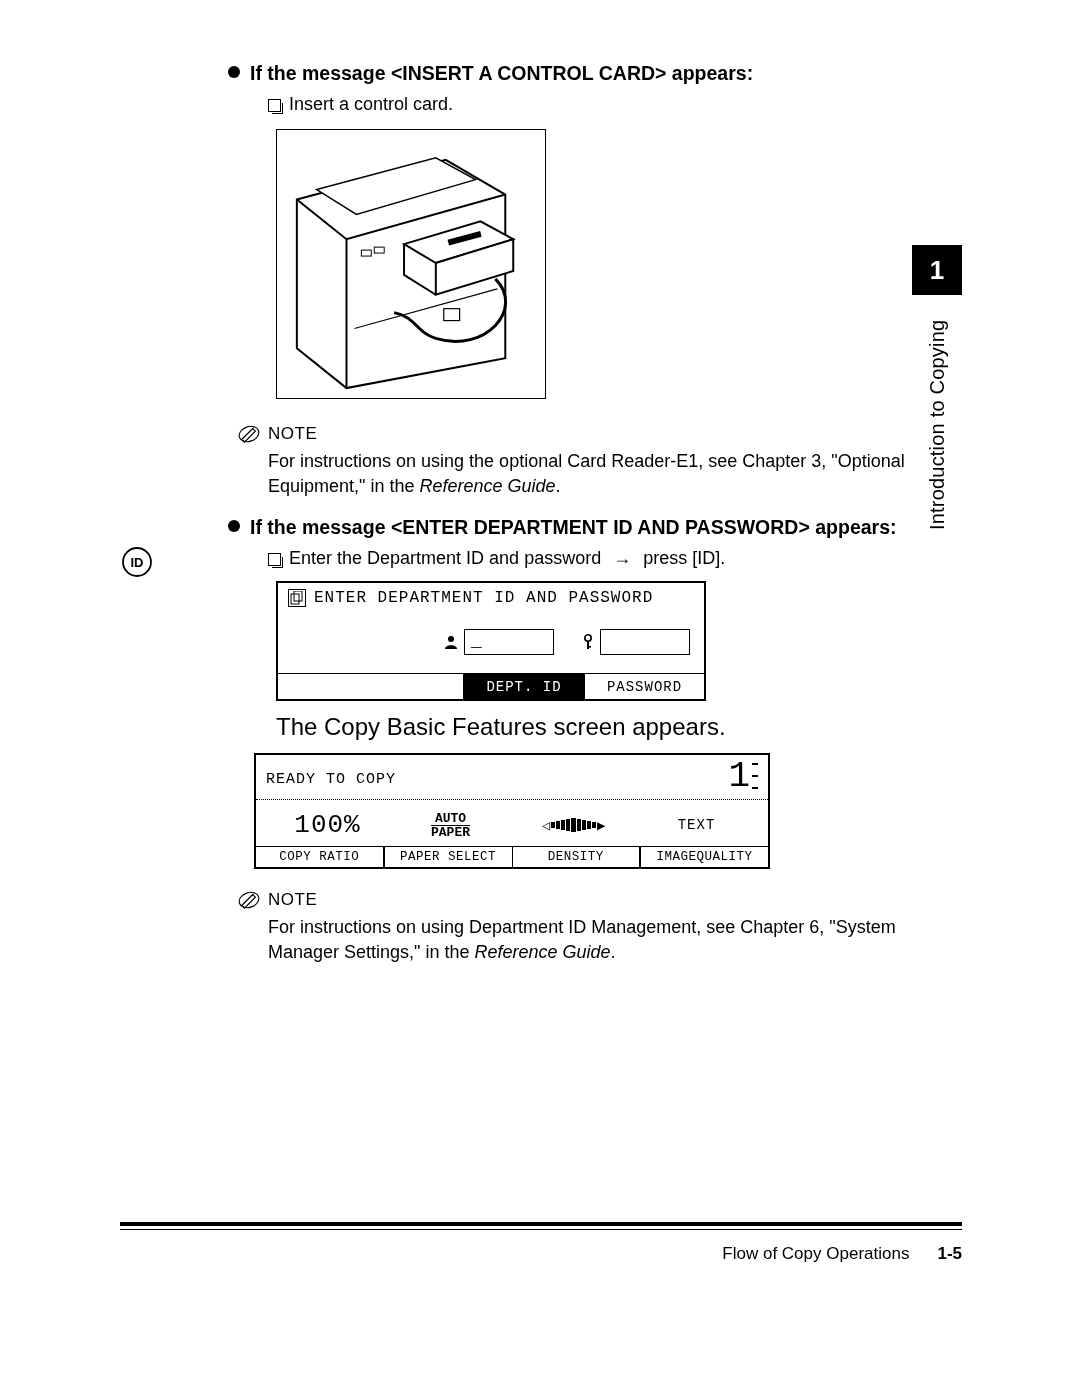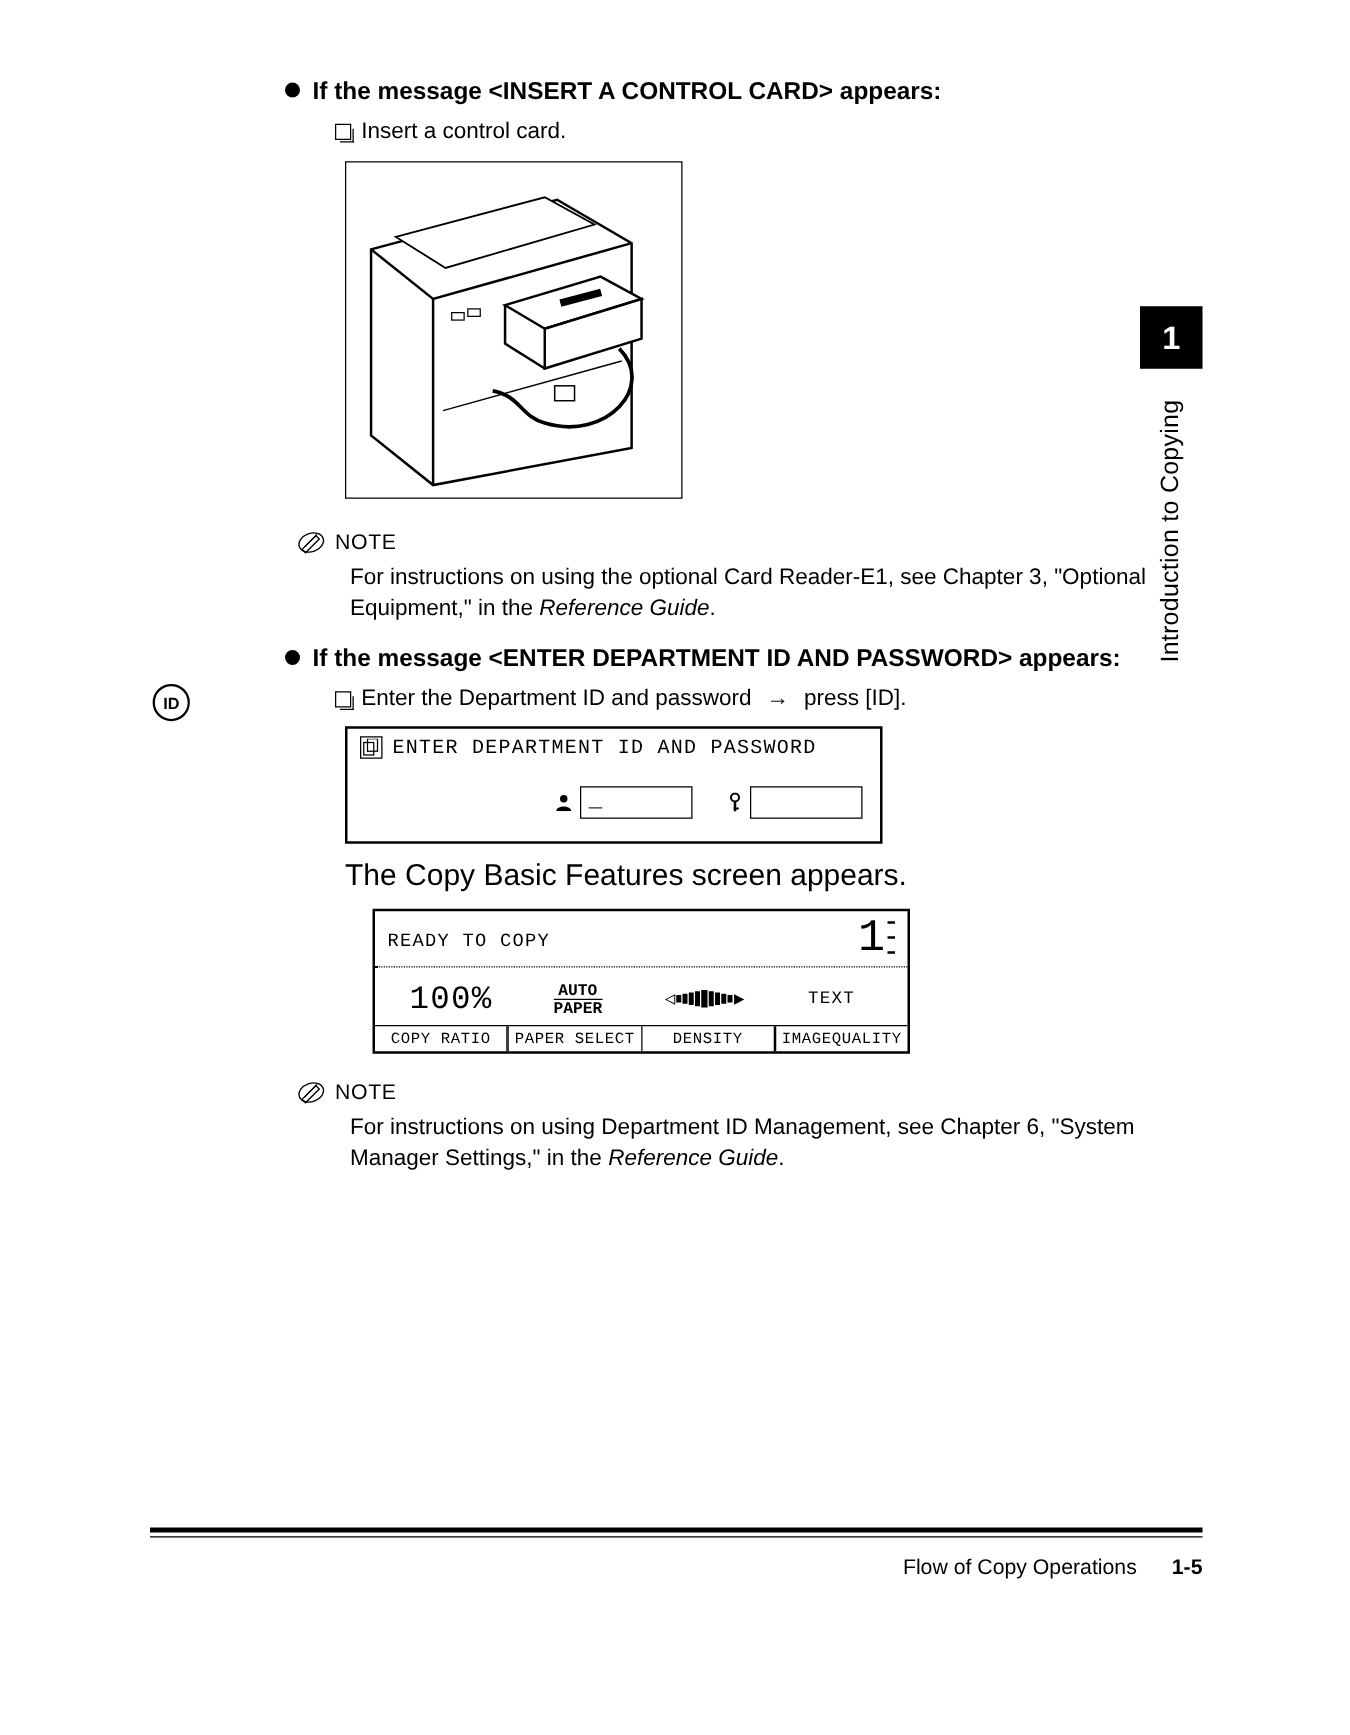--- a/index.html
+++ b/index.html
@@ -21,21 +21,21 @@
   .bullet-line .sq::after { content: ""; position: absolute; left: 3px; right: -3px; top: 3px; bottom: -3px; border-right: 1.5px solid #000; border-bottom: 1.5px solid #000; }
   .bullet-line .arrow { font-weight: 700; padding: 0 4px; }
 
   
   .illus { width: 270px; height: 270px; border: 1.5px solid #000; margin: 14px 0 24px 38px; position: relative; overflow: hidden; }
   .illus svg { width: 100%; height: 100%; }
 
   .note-row { display: flex; align-items: center; gap: 8px; margin: 6px 0 4px 0; }
   .note-row .pencil { width: 22px; height: 22px; }
   .note-row .note-word { font-size: 17px; letter-spacing: 0.5px; }
-  .note-para { font-size: 18px; line-height: 1.35; margin-left: 42px; margin-bottom: 16px; }
+  .note-para { font-size: 18px; line-height: 1.35; margin-left: 30px; margin-bottom: 16px; }
   .note-para .ital { font-style: italic; }
 
   
   .lcd { width: 430px; margin: 12px 0 8px 38px; font-family: "Courier New", monospace; }
   .lcd.login { }
   .lcd .frame { border: 2px solid #000; padding: 0; }
   .lcd .row { display: flex; align-items: center; }
   .lcd .top { padding: 6px 4px 10px 10px; border-bottom: none; }
   .lcd .top .icon-sq { width: 18px; height: 18px; border: 1.5px solid #000; margin-right: 8px; display: inline-flex; align-items: center; justify-content: center; font-size: 10px; font-weight: 700; }
   .lcd .top .msg { font-size: 16px; letter-spacing: 1px; }
@@ -44,21 +44,21 @@
   .lcd .mid .icon-person { width: 14px; height: 14px; }
   .lcd .mid .icon-key { width: 12px; height: 16px; }
   .lcd .mid .field { width: 90px; height: 26px; border: 1.5px solid #000; display: inline-flex; align-items: flex-end; padding: 0 6px 3px 6px; font-size: 18px; }
   .lcd .bot { padding: 0; }
   .lcd .bot .empty { flex: 1; height: 26px; border-top: 1.5px solid #000; border-right: 1.5px solid #000; }
   .lcd .bot .softkey { flex: 0 0 120px; text-align: center; font-size: 14px; letter-spacing: 1px; background: #000; color: #fff; border-top: 1.5px solid #000; height: 26px; line-height: 26px; }
   .lcd .bot .softkey.light { background: #fff; color: #000; border-left: 1.5px solid #000; }
 
   .caption-line { font-size: 24px; margin: 12px 0 2px 38px; }
 
-  .lcd.copy { width: 430px; margin-left: 60px; }
+  .lcd.copy { width: 516px; margin-left: 16px; }
   .lcd.copy .head { display: flex; align-items: center; justify-content: space-between; padding: 6px 10px 2px 10px; border-bottom: 1px dotted #000; }
   .lcd.copy .head .status { font-size: 15px; letter-spacing: 1px; }
   .lcd.copy .head .count-wrap { display: flex; align-items: flex-start; gap: 2px; transform: translateY(-2px); }
   .lcd.copy .head .count { font-size: 36px; font-weight: 400; font-family: "Courier New", monospace; line-height: 1; }
   .lcd.copy .head .tick { width: 6px; height: 34px; display: flex; flex-direction: column; justify-content: space-between; padding: 4px 0; }
   .lcd.copy .head .t { width: 6px; height: 2px; background: #000; }
 
   .lcd.copy .vals { display: flex; align-items: center; padding: 10px 10px 6px 10px; gap: 0; }
   .lcd.copy .cell { flex: 1; display: flex; align-items: center; justify-content: center; }
   .lcd.copy .ratio { font-size: 26px; font-weight: 400; letter-spacing: 1px; font-family: "Courier New", monospace; }
@@ -180,20 +180,25 @@
             <span class="field">_</span>
           </div>
           <div class="group">
             <svg class="icon-key" viewBox="0 0 12 16">
                 <circle cx="6" cy="4" r="3.2" fill="none" stroke="#000" stroke-width="1.6"></circle>
                 <rect x="5" y="7" width="2" height="8" fill="#000"></rect>
                 <rect x="5" y="12" width="4" height="1.6" fill="#000"></rect>
               </svg>
             <span class="field"></span>
           </div>
+        </div>
+        <div class="row bot">
+          <div class="empty"></div>
+          <div class="softkey">DEPT. ID</div>
+          <div class="softkey light">PASSWORD</div>
         </div>
       </div>
     </div>
 
     <p class="caption-line">The Copy Basic Features screen appears.</p>
 
     <div class="lcd copy">
       <div class="frame">
         <div class="head">
           <span class="status">READY TO COPY</span>

